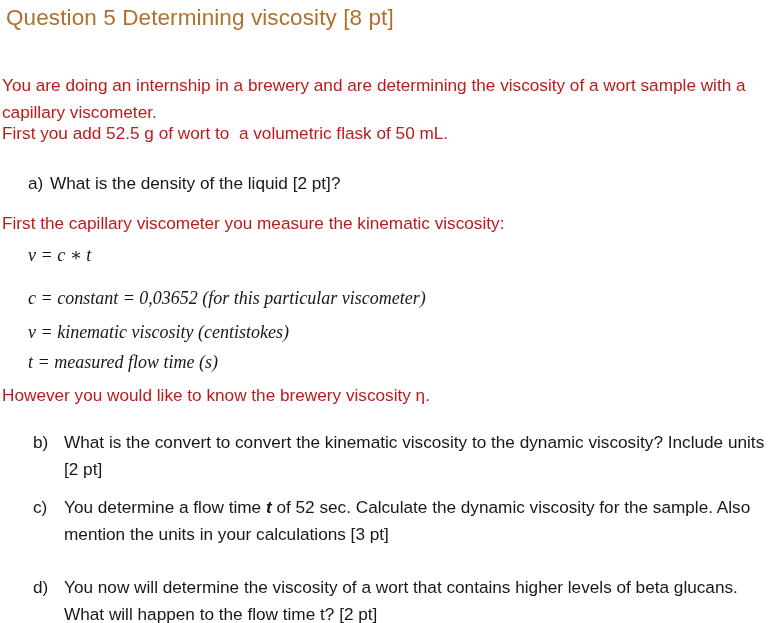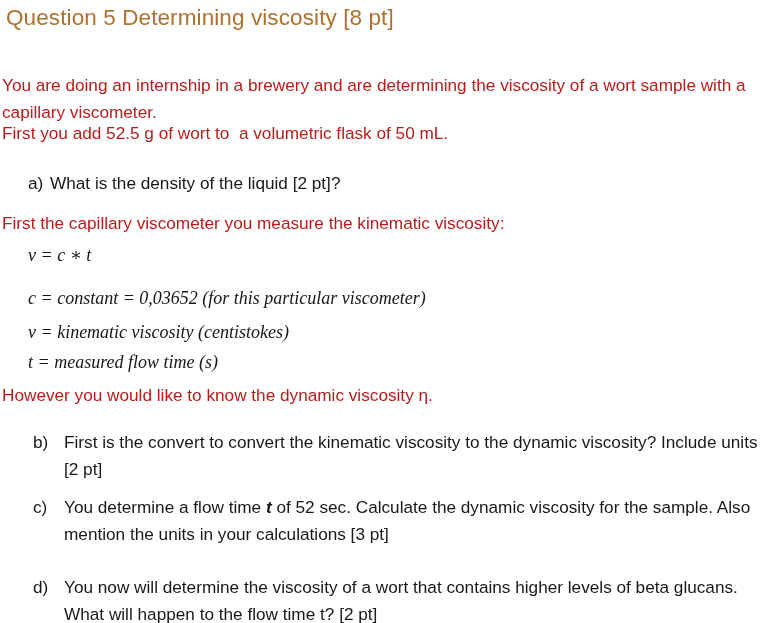--- a/index.html
+++ b/index.html
@@ -108,25 +108,25 @@
   <div class="para w-full" style="top:210px;"><span>First the capillary viscometer you measure the </span><b>kinematic viscosity:</b></div>
 
   <div class="formula" style="top:243px;">ν = c ∗ t</div>
 
   <div class="formula" style="top:272px;margin-top:48px;">ν = kinematic viscosity (centistokes)</div>
 
   <div class="formula" style="top:286px;">c = constant = 0,03652 (for this particular viscometer)</div>
 
   <div class="formula" style="top:350px;">t = measured flow time (s)</div>
 
-  <div class="para w-full" style="top:382px;">However you would like to know the dynamic viscosity η.</div>
+  <div class="para w-full" style="top:382px;">However you would like to know the brewery viscosity η.</div>
 
   <div class="list-item item-b" style="top:429px;">
     <span class="marker">b)</span>
-    <span class="li-text"><span>First is the </span><b>convert</b><span> to convert the kinematic viscosity to the dynamic viscosity? Include units [2 pt]</span></span>
+    <span class="li-text"><span>What is the </span><b>convert</b><span> to convert the kinematic viscosity to the dynamic viscosity? Include units [2 pt]</span></span>
   </div>
 
   <div class="list-item item-c" style="top:494px;">
     <span class="marker">c)</span>
     <span class="li-text"><span>You determine a flow time </span><span class="bi">t</span><span> of 52 sec. Calculate the dynamic viscosity for the sample. Also mention the units in your calculations [3 pt]</span></span>
   </div>
 
   <div class="list-item item-d" style="top:574px;">
     <span class="marker">d)</span>
     <span class="li-text"><span>You now will determine the viscosity of a wort that contains higher levels of beta glucans. What will happen to the flow time </span><b>t</b><span>? [2 pt]</span></span>

